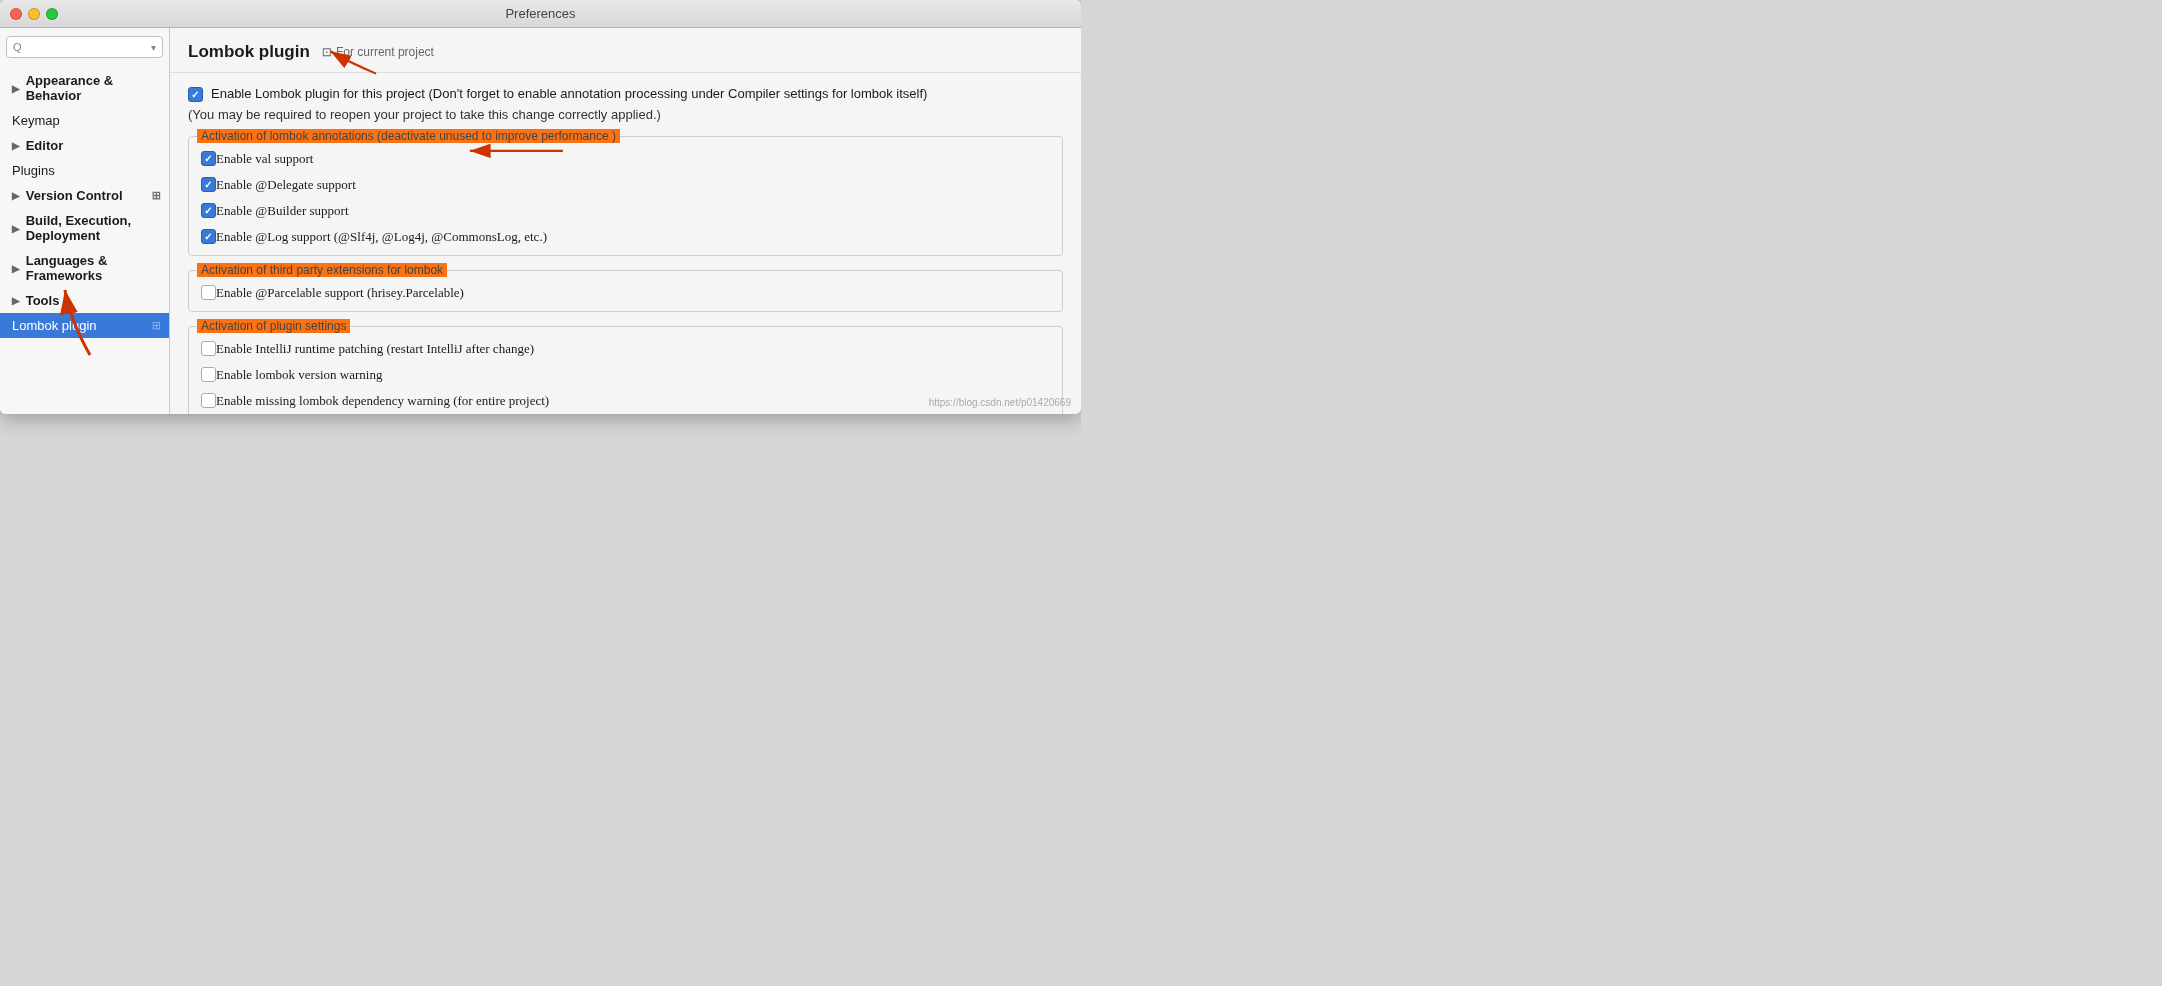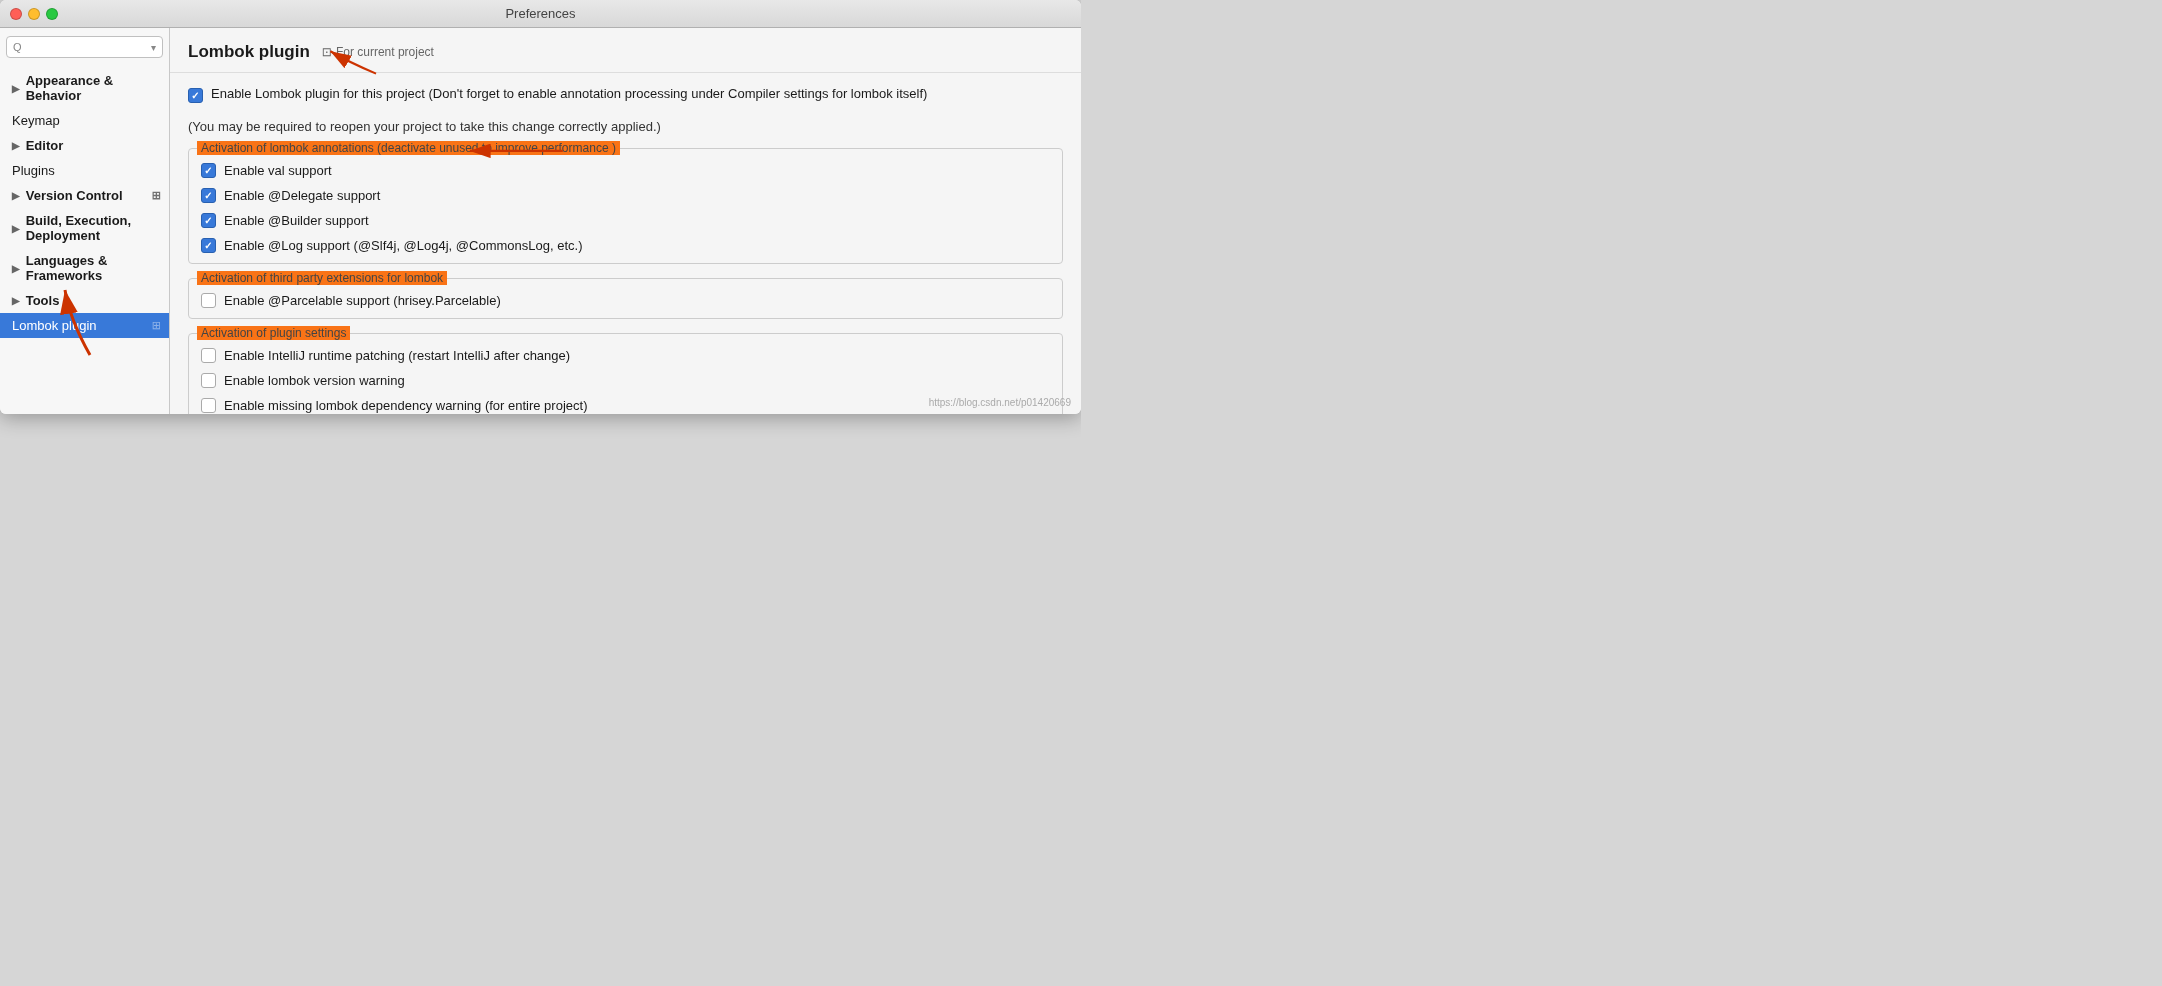--- a/index.html
+++ b/index.html
@@ -175,23 +175,23 @@
     .for-current-project .doc-icon {
       font-size: 12px;
     }
 
     .main-body {
       padding: 12px 18px;
     }
 
     .top-checkbox-row {
       display: flex;
-      align-items: flex-end;
+      align-items: center;
       gap: 8px;
-      margin-bottom: 16px;
+      margin-bottom: 4px;
     }
 
     .note-text {
       font-size: 13px;
       color: #333;
       margin-bottom: 14px;
       padding-left: 0;
     }
 
     
@@ -242,24 +242,25 @@
 
     .section-items {
       display: flex;
       flex-direction: column;
       gap: 10px;
       margin-top: 6px;
     }
 
     .section-item {
       display: flex;
-      align-items: flex-end;
-      gap: 8px;
+      align-items: flex-start;
+      gap: 0;
       font-size: 13px;
       color: #1a1a1a;
+      font-family: Liberation Serif, serif;
     }
 
     .main-wrapper {
       position: relative;
       flex: 1;
       display: flex;
       flex-direction: column;
       overflow: hidden;
     }
 

